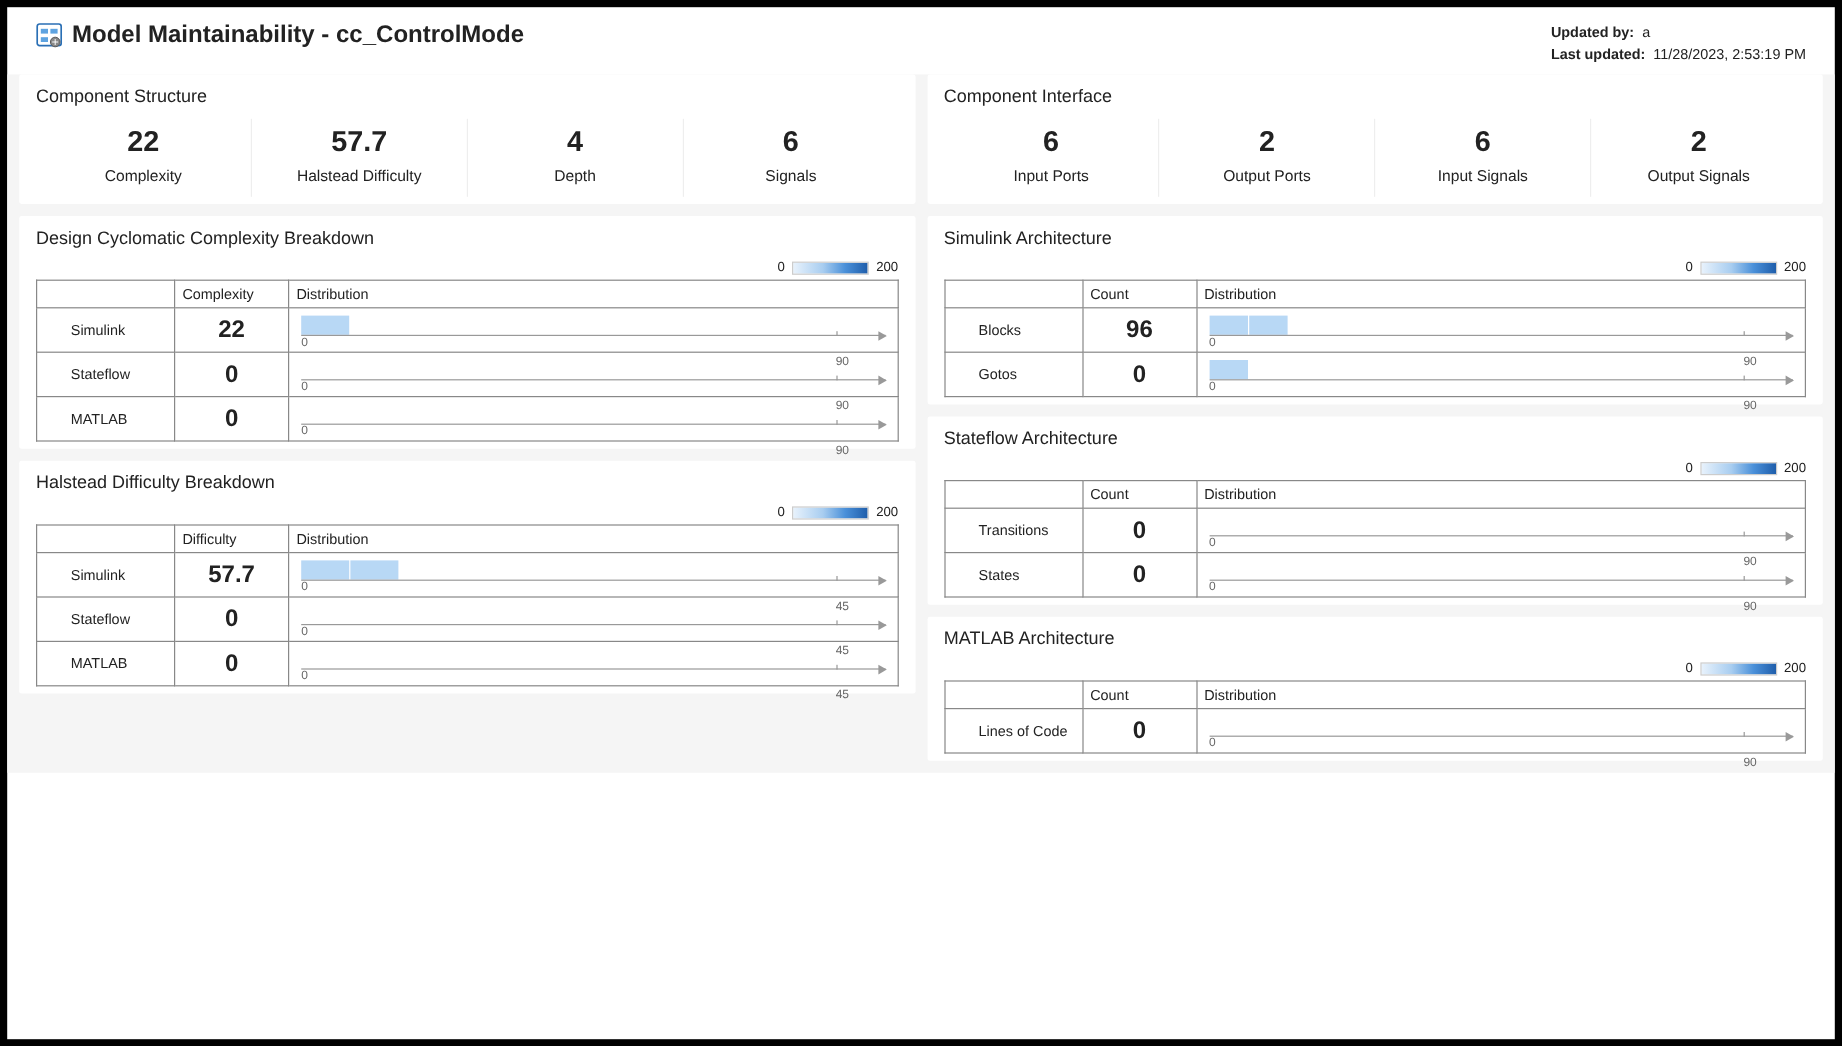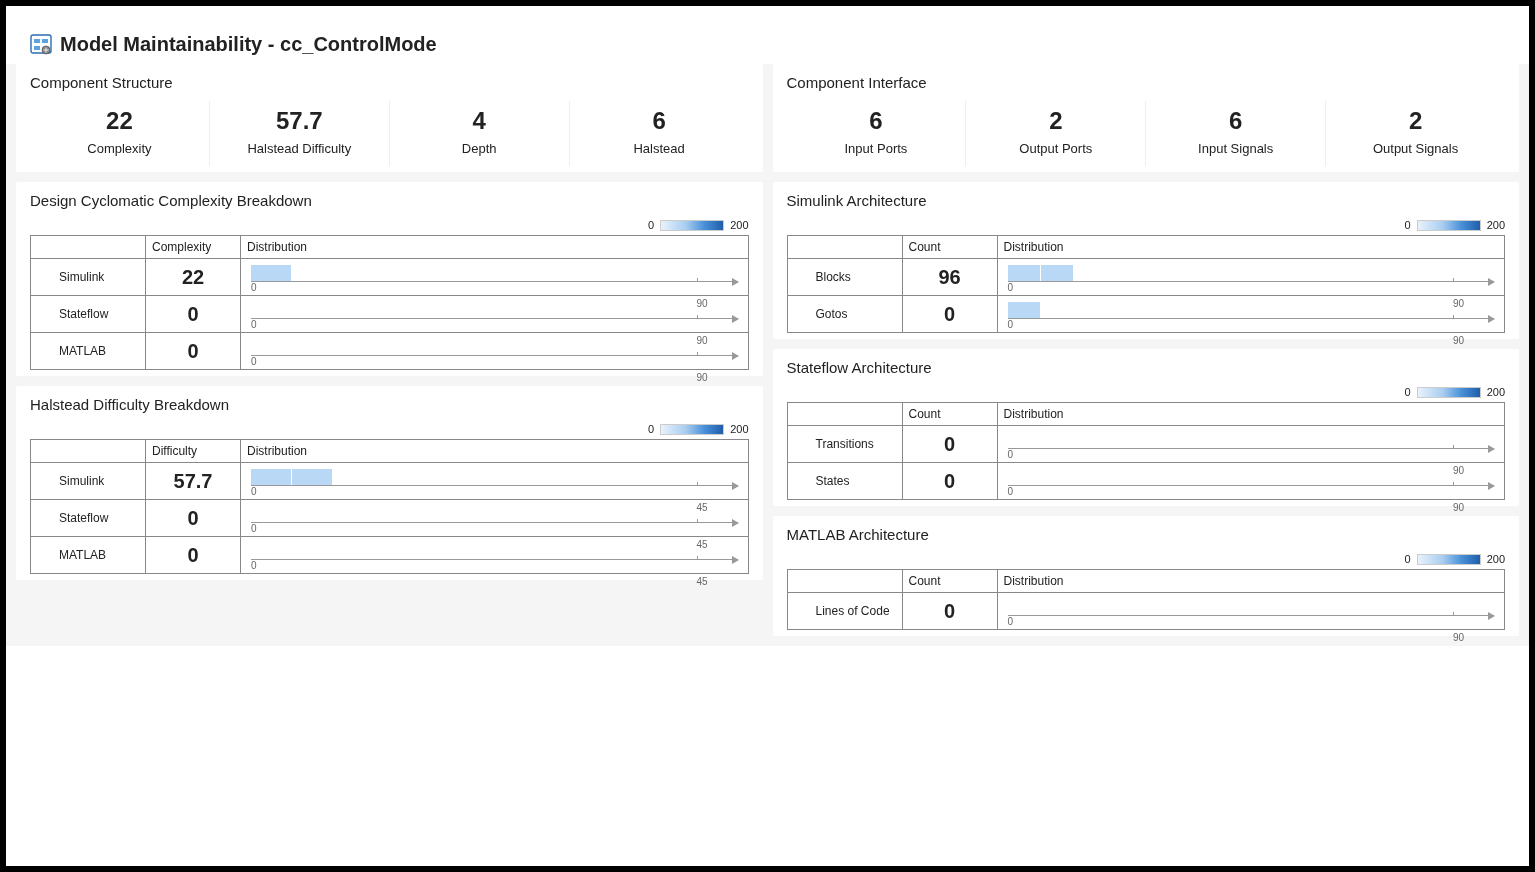--- a/index.html
+++ b/index.html
@@ -10,21 +10,21 @@
   width: 1535px;
   height: 872px;
   overflow: hidden;
   font-size: 13px;
   color: #222;
 }
 .header {
   display: flex;
   justify-content: space-between;
   align-items: flex-start;
-  padding: 27px 24px 8px 24px;
+  padding: 12px 24px 8px 24px;
 }
 .title-row { display: flex; align-items: center; gap: 8px; }
 .title-icon {
   width: 22px; height: 22px;
   display: inline-flex; align-items: center; justify-content: center;
 }
 .page-title { font-size: 20px; font-weight: bold; }
 .meta { font-size: 12px; line-height: 1.5; }
 .meta .lbl { font-weight: bold; }
 .panel {
@@ -110,20 +110,24 @@
         <rect x="1" y="1" width="20" height="18" rx="2" fill="#fff" stroke="#2a6fb5" stroke-width="1.4"></rect>
         <rect x="4" y="5" width="6" height="4" fill="#5ea3e0"></rect>
         <rect x="12" y="5" width="6" height="4" fill="#5ea3e0"></rect>
         <rect x="4" y="12" width="6" height="4" fill="#5ea3e0"></rect>
         <circle cx="16" cy="16" r="4" fill="#888" stroke="#555" stroke-width="0.8"></circle>
         <path d="M16 13.5 v5 M13.5 16 h5" stroke="#fff" stroke-width="0.8"></path>
       </svg>
     </span>
     <h1 class="page-title">Model Maintainability - cc_ControlMode</h1>
   </div>
+  <div class="meta">
+    <div><span class="lbl">Updated by:</span>&nbsp;&nbsp;<span>a</span></div>
+    <div><span class="lbl">Last updated:</span>&nbsp;&nbsp;<span>11/28/2023, 2:53:19 PM</span></div>
+  </div>
 </div>
 
 <div class="columns">
 
   <div class="column">
 
     <div class="panel">
       <div class="panel-title">Component Structure</div>
       <div class="stats-row">
           <div class="stat">
@@ -133,21 +137,21 @@
           <div class="stat">
             <div class="stat-value">57.7</div>
             <div class="stat-label">Halstead Difficulty</div>
           </div>
           <div class="stat">
             <div class="stat-value">4</div>
             <div class="stat-label">Depth</div>
           </div>
           <div class="stat">
             <div class="stat-value">6</div>
-            <div class="stat-label">Halstead</div>
+            <div class="stat-label">Signals</div>
           </div>
         </div>
     </div>
 
     <div class="panel">
       <div class="panel-title">Design Cyclomatic Complexity Breakdown</div>
       <div class="legend-row">
         <span>0</span>
         <div class="legend-grad"></div>
         <span>200</span>

